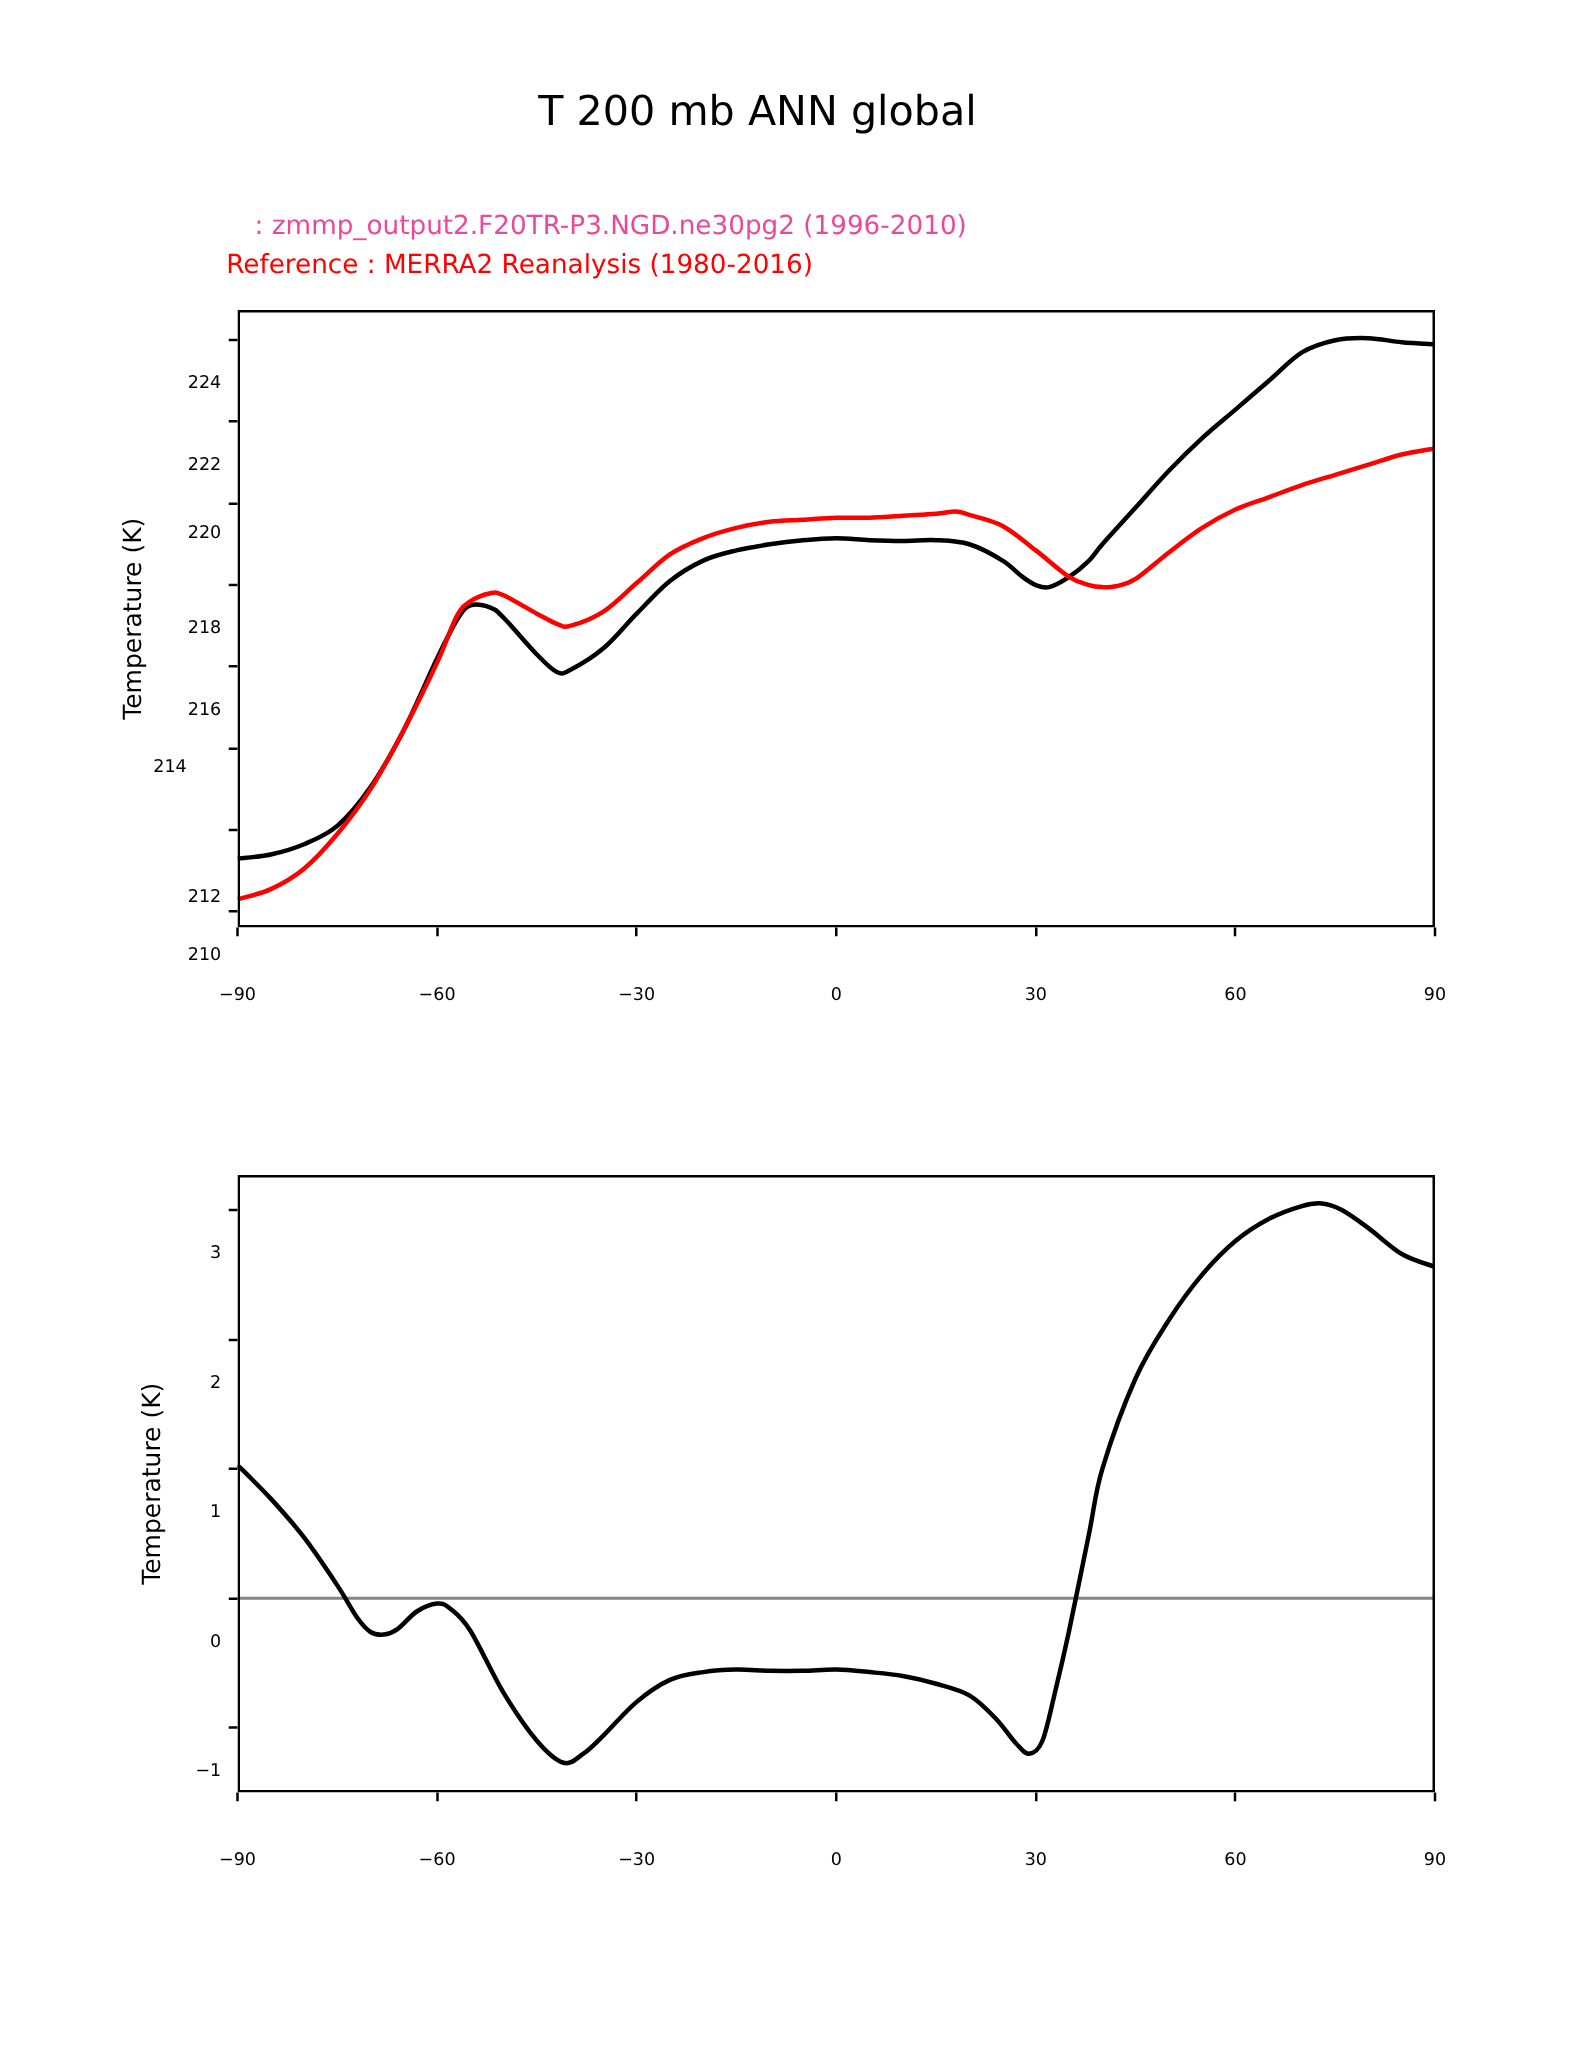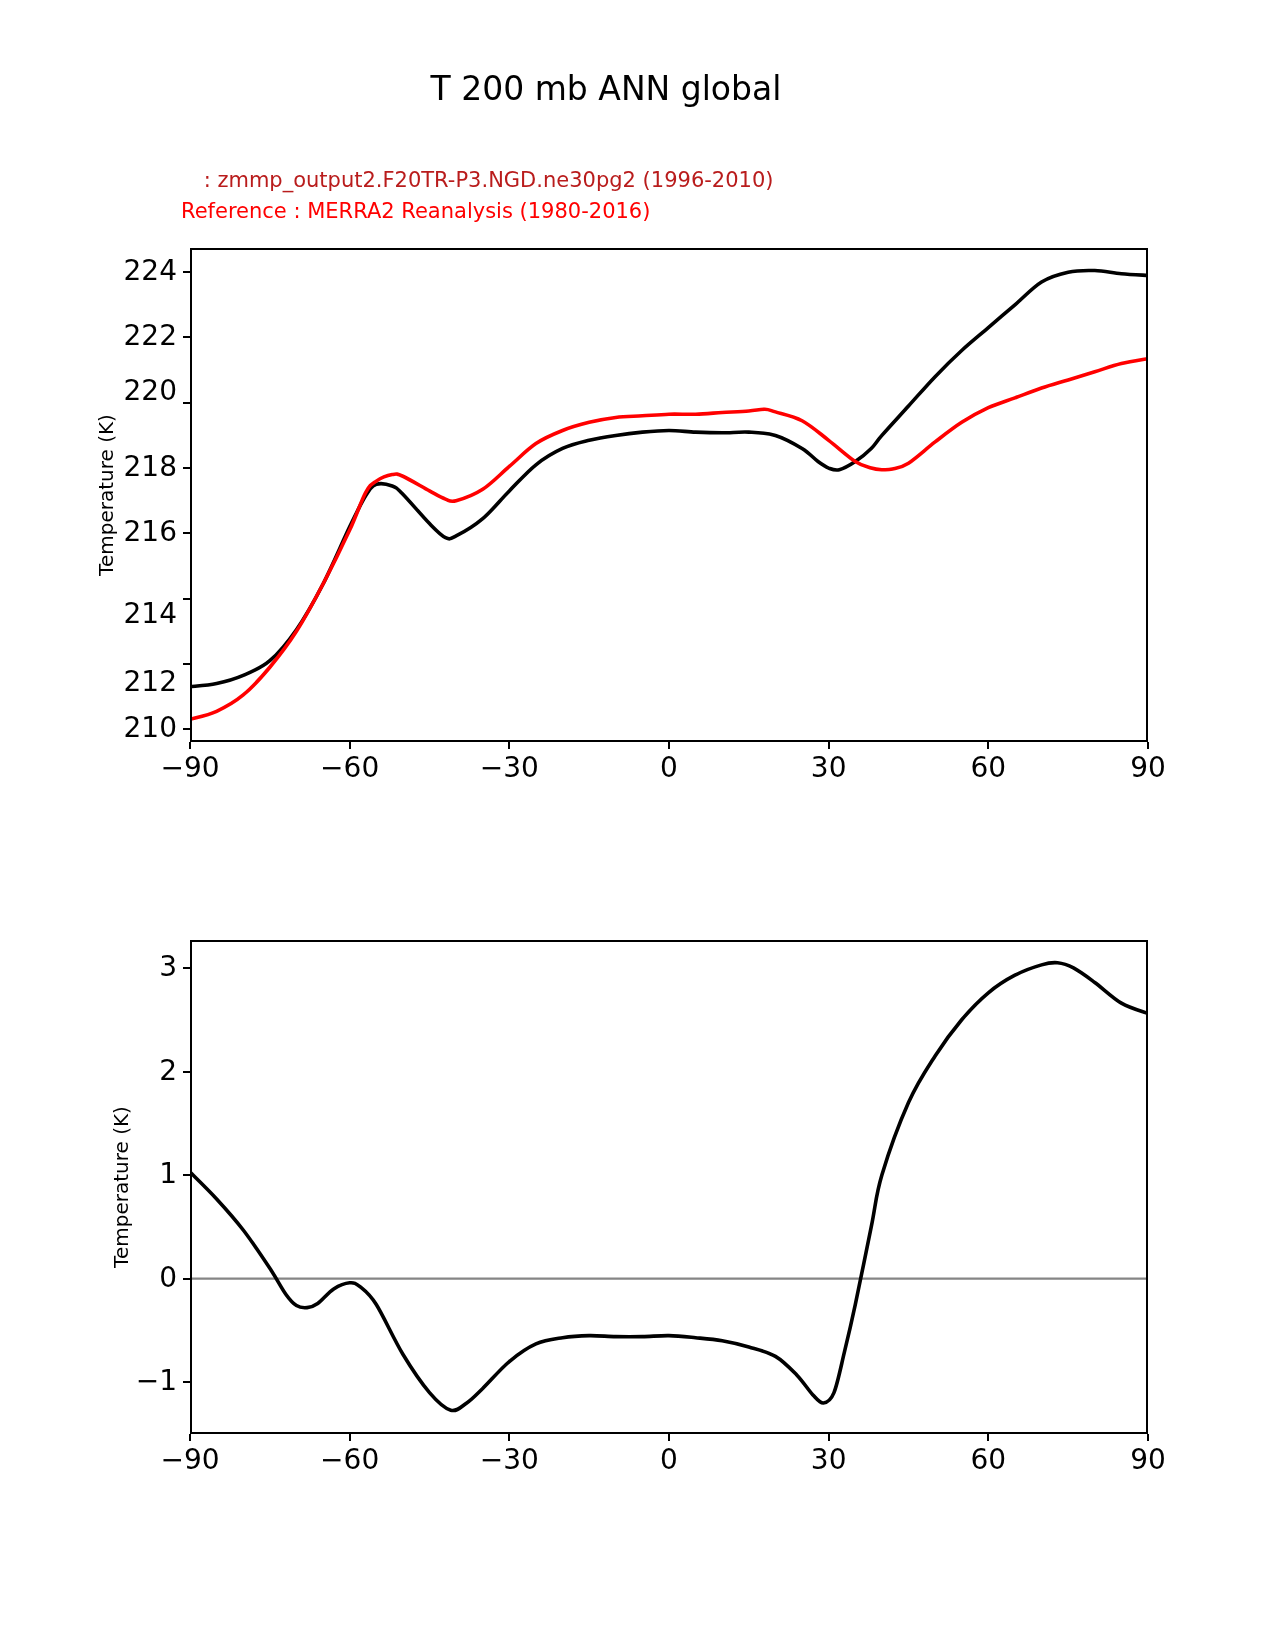--- a/index.html
+++ b/index.html
@@ -3,36 +3,36 @@
 <meta charset="utf-8">
 <style>
   html,body{margin:0;padding:0;background:#ffffff;}
   .figure{
     position:relative;width:1275px;height:1650px;background:#ffffff;
     font-family:"DejaVu Sans","Liberation Sans",sans-serif;color:#000;overflow:hidden;
   }
   .main-title{position:absolute;left:127px;top:70px;width:958px;text-align:center;
     font-size:33px;line-height:1.15;}
   .legend-line{position:absolute;font-size:21px;line-height:1.2;white-space:pre;}
-  .legend-model{left:197px;top:168px;color:#b91c1c;}
+  .legend-model{left:197px;top:168px;color:#ec4899;}
   .legend-ref{left:181px;top:199px;}
   .subplot-title{position:absolute;left:190px;top:906px;width:958px;text-align:center;
     font-size:22px;line-height:1.2;}
   .chart{position:absolute;width:958px;height:494px;}
   #chart-top{left:190px;top:248px;}
   #chart-bottom{left:190px;top:940px;}
   .chart svg{position:absolute;left:0;top:0;display:block;}
   .ylab{position:absolute;width:300px;height:22px;text-align:center;font-size:20px;
     line-height:22px;transform:rotate(-90deg);}
   #ylab-top{left:-44px;top:484px;}
   #ylab-bottom{left:-29px;top:1176px;}
   .tick{position:absolute;background:#000;}
   .xtick{width:2px;height:7px;}
   .ytick{width:7px;height:2px;}
-  .ticklabel{position:absolute;font-size:28px;line-height:1;white-space:nowrap;}
+  .ticklabel{position:absolute;font-size:14px;line-height:1;white-space:nowrap;margin-top:35px;}
   .xlab{transform:translateX(-50%);}
   .ylabnum{width:82px;text-align:right;transform:translateY(-52%);}
 </style>
 </head>
 <body>
 
 <div class="figure">
   <div class="main-title">T 200 mb ANN global</div>
 
   <div class="legend-line legend-model"> : zmmp_output2.F20TR-P3.NGD.ne30pg2 (1996-2010)</div>
@@ -57,21 +57,21 @@
       <div class="ticklabel xlab" style="left: 638.667px; top: 506px;">30</div>
       <div class="tick xtick" style="left: 797.333px; top: 494px;"></div>
       <div class="ticklabel xlab" style="left: 798.333px; top: 506px;">60</div>
       <div class="tick xtick" style="left: 957px; top: 494px;"></div>
       <div class="ticklabel xlab" style="left: 958px; top: 506px;">90</div>
       <div class="tick ytick" style="left: -7px; top: 480.266px;"></div>
       <div class="ticklabel ylabnum" style="left: -95px; top: 481.266px;">210</div>
       <div class="tick ytick" style="left: -7px; top: 414.966px;"></div>
       <div class="ticklabel ylabnum" style="left: -95px; top: 435px;">212</div>
       <div class="tick ytick" style="left: -7px; top: 349.665px;"></div>
-      <div class="ticklabel ylabnum" style="left: -95px; top: 367px;">214</div>
+      <div class="ticklabel ylabnum" style="left: -95px; top: 331px; text-align: center;">214</div>
       <div class="tick ytick" style="left: -7px; top: 284.364px;"></div>
       <div class="ticklabel ylabnum" style="left: -95px; top: 285.364px;">216</div>
       <div class="tick ytick" style="left: -7px; top: 219.063px;"></div>
       <div class="ticklabel ylabnum" style="left: -95px; top: 220.063px;">218</div>
       <div class="tick ytick" style="left: -7px; top: 153.763px;"></div>
       <div class="ticklabel ylabnum" style="left: -95px; top: 144px;">220</div>
       <div class="tick ytick" style="left: -7px; top: 88.462px;"></div>
       <div class="ticklabel ylabnum" style="left: -95px; top: 89.462px;">222</div>
       <div class="tick ytick" style="left: -7px; top: 23.1613px;"></div>
       <div class="ticklabel ylabnum" style="left: -95px; top: 24.1613px;">224</div>

